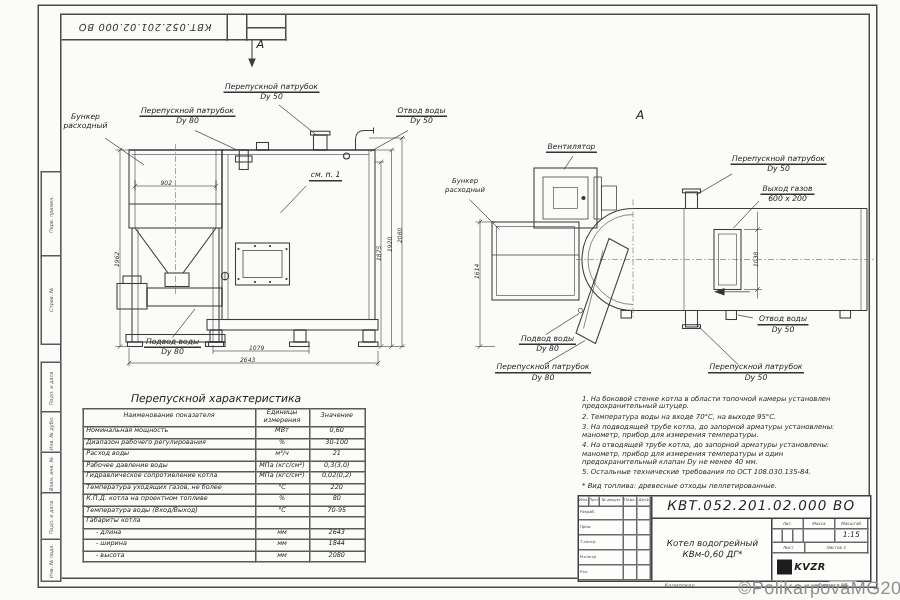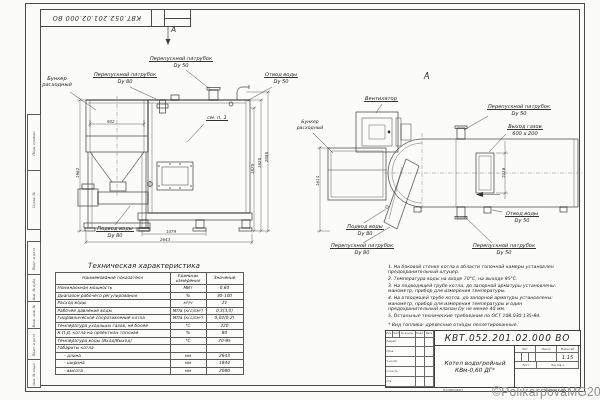--- a/index.html
+++ b/index.html
@@ -339,21 +339,21 @@
   <span class="dim" style="left:107px;top:118.5px;">902</span>
   <span class="dim rv" style="left:75px;top:178px;">1962</span>
   <span class="dim rv" style="left:250px;top:174px;">1875</span>
   <span class="dim rv" style="left:257px;top:168px;">1920</span>
   <span class="dim rv" style="left:264px;top:162px;">2080</span>
   <span class="dim" style="left:166px;top:228.5px;">1079</span>
   <span class="dim" style="left:160px;top:236.5px;">2643</span>
   <span class="dim rv" style="left:314.5px;top:186px;">1614</span>
   <span class="dim rv" style="left:500.5px;top:178px;">1038</span>
 
-  <div id="specTitle">Техническая характеристика</div>
+  <div id="specTitle">Перепускной характеристика</div>
   <table id="spec">
     <tbody>
         <tr class="hd">
       <td>Наименование показателя</td>
       <td>Единицы измерения</td>
       <td>Значение</td>
     </tr>
     <tr>
           <td>Номинальная мощность</td>
           <td>МВт</td>
@@ -464,20 +464,25 @@
         <div class="c"></div>
           <div class="c"></div>
           <div class="c"></div>
           <div class="c"></div>
         <div class="c big">1:15</div>
       </div>
       <div class="tbr" id="tbrS">
         <div class="c">Лист</div>
         <div class="c">Листов 1</div>
       </div>
+      <div id="tbrLogo">
+        <span id="logoBox"></span>
+        <span id="logoTxt">KVZR</span>
+        <span><span class="tagline"></span><span class="tagline" style="display:block;margin-top:1.5px;"></span></span>
+      </div>
     </div>
   </div>
   <div class="foot" style="left:443px;top:387.5px;">Копировал</div>
   <div class="foot" style="left:545px;top:387.5px;">Формат А2</div>
 
   <div id="watermark">©PolikarpovaMG2021</div>
 
 </div>
 
 </body></html>

